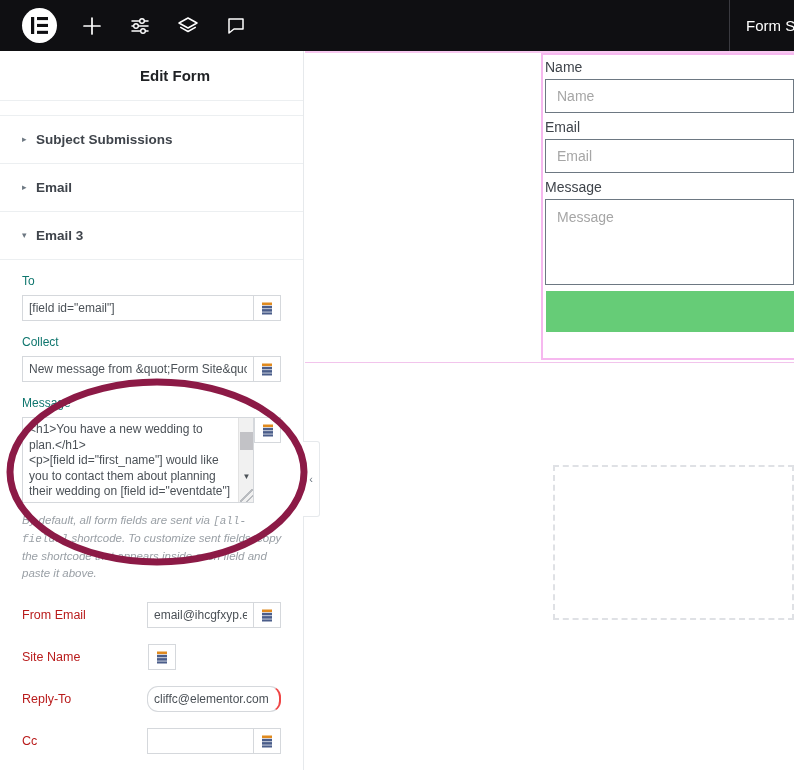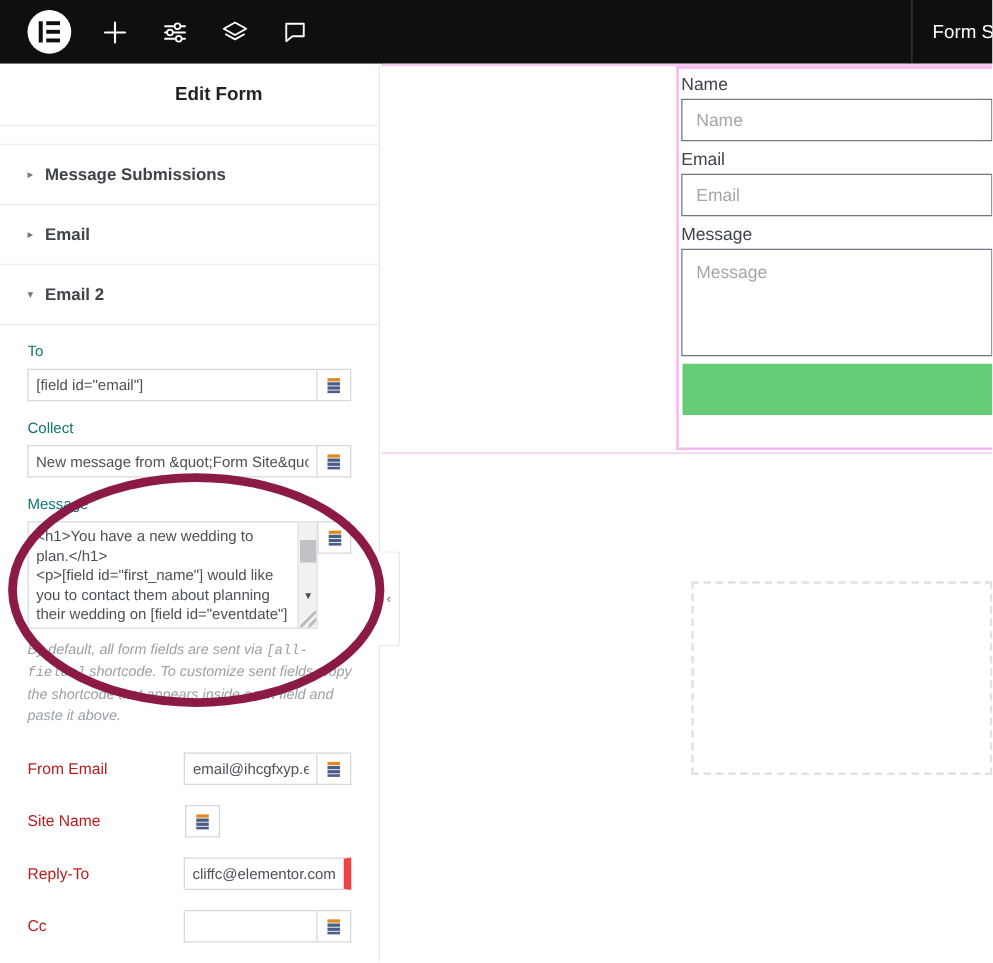--- a/index.html
+++ b/index.html
@@ -107,21 +107,21 @@
     margin-top: 9px; width: 262px;
     font-size: 11.5px; line-height: 17px; font-style: italic; color: #9aa0a6;
   }
   .helptext code { font-family: "Liberation Mono", monospace; font-style: italic; font-size: 11px; }
 
   
   .row { display: flex; align-items: center; margin-bottom: 16px; }
   .row-label { width: 126px; font-size: 12.5px; color: #b91c1c; }
   .row-input { display: flex; align-items: stretch; width: 134px; height: 26px; }
   .row-input .txt-input { font-size: 12px; }
-  .row-input.nobtn .txt-input { border-right: 6px solid #ef4444; }
+  .row-input.nobtn .txt-input { border-right: 2px solid #ef4444; border-radius: 11px; }
 
   
   .canvas {
     position: absolute; left: 305px; top: 51px; width: 489px; height: 719px;
     background: #ffffff; overflow: hidden;
   }
   .canvas-topline { position: absolute; left: 0; top: 0; width: 489px; height: 2px; background: #f7c8f0; }
   .section-sel {
     position: absolute; left: 0; top: 2px; width: 489px; height: 310px;
     border-bottom: 1px solid #f2c4ec;
@@ -206,31 +206,31 @@
     <div class="topbar-title">Form S</div>
   </div>
 
   <div class="panel">
 
     <div class="panel-header">Edit Form</div>
     <div class="panel-subbar"></div>
 
     <div class="accordion">
       <span class="acc-arrow">▸</span>
-      <span class="acc-label">Message Submissions</span>
+      <span class="acc-label">Subject Submissions</span>
     </div>
 
     <div class="accordion">
       <span class="acc-arrow">▸</span>
       <span class="acc-label">Email</span>
     </div>
 
     <div class="accordion">
       <span class="acc-arrow">▾</span>
-      <span class="acc-label">Email 2</span>
+      <span class="acc-label">Email 3</span>
     </div>
 
     <div class="fields">
 
       <div class="field-block">
         <div class="field-label">To</div>
         <div class="input-wrap">
           <input class="txt-input" type="text" value="[field id=&quot;email&quot;]" style="">
           <div class="tag-btn">
             <svg width="12" height="13" viewBox="0 0 12 13">

